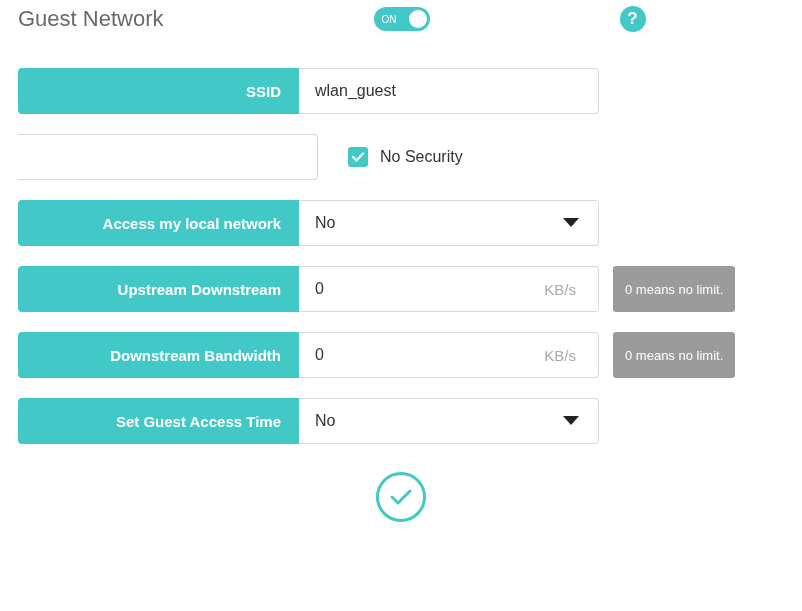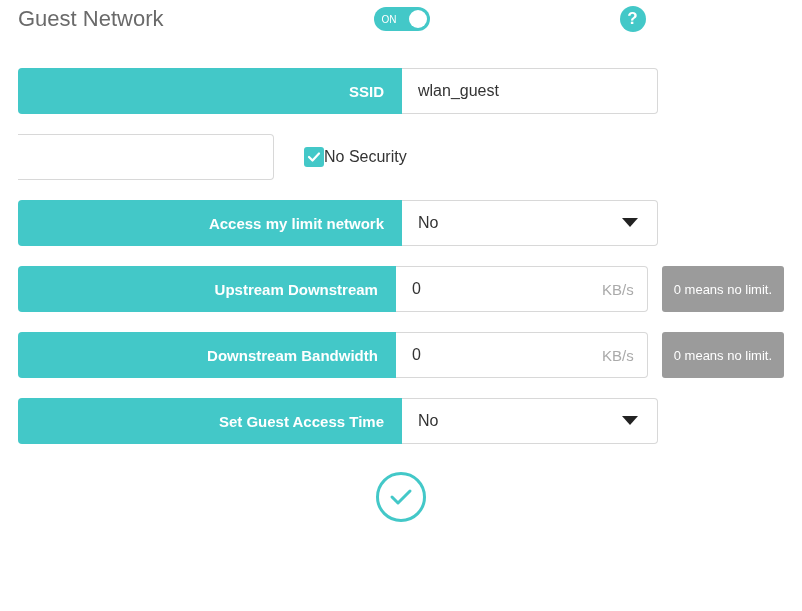--- a/index.html
+++ b/index.html
@@ -66,34 +66,34 @@
       font-weight: bold;
       cursor: pointer;
     }
     .form-row {
       display: flex;
       align-items: stretch;
       margin-bottom: 20px;
       gap: 0;
     }
     .field-label {
-      width: 384px;
+      width: 281px;
       background: #43c8c8;
       color: #fff;
       font-size: 15px;
       font-weight: bold;
       display: flex;
       align-items: center;
       justify-content: flex-end;
       padding-right: 18px;
       border-radius: 4px 0 0 4px;
       height: 46px;
     }
     .field-input-wrap {
-      width: 256px;
+      width: 300px;
       height: 46px;
       border: 1px solid #d8d8d8;
       border-left: none;
       border-radius: 0 4px 4px 0;
       display: flex;
       align-items: center;
       position: relative;
       background: #fff;
     }
     .field-input {
@@ -121,41 +121,42 @@
       position: absolute;
       right: 18px;
       top: 50%;
       transform: translateY(-50%);
     }
     .dropdown-arrow svg {
       display: block;
     }
     .unit-label {
       position: absolute;
-      right: 13px;
+      right: 22px;
       color: #aaa;
       font-size: 15px;
     }
     .side-note {
       margin-left: 14px;
       height: 46px;
       background: #9b9b9b;
       color: #fff;
       font-size: 13px;
       display: flex;
       align-items: center;
       padding: 0 12px;
       border-radius: 3px;
       white-space: nowrap;
     }
     .checkbox-wrap {
       margin-left: 30px;
       height: 46px;
       display: flex;
       align-items: center;
+      gap: 12px;
       justify-content: space-between;
     }
     .checkbox {
       width: 20px;
       height: 20px;
       background: #43c8c8;
       border-radius: 3px;
       display: flex;
       align-items: center;
       justify-content: center;
@@ -217,21 +218,21 @@
     <div class="checkbox">
       <svg width="14" height="14" viewBox="0 0 14 14">
         <path d="M2 7 L5.5 10.5 L12 3.5" stroke="#fff" stroke-width="2.2" fill="none" stroke-linecap="round" stroke-linejoin="round"></path>
       </svg>
     </div>
     <span class="checkbox-label">No Security</span>
   </div>
 </div>
 
 <div class="form-row">
-  <div class="field-label">Access my limit network</div>
+  <div class="field-label">Access my local network</div>
   <div class="field-input-wrap">
     <div class="field-select">
       <span>No</span>
       <span class="dropdown-arrow">
         <svg width="18" height="12" viewBox="0 0 18 12">
             <path d="M1 1 L9 10 L17 1 Z" fill="#222"></path>
           </svg>
       </span>
     </div>
   </div>

